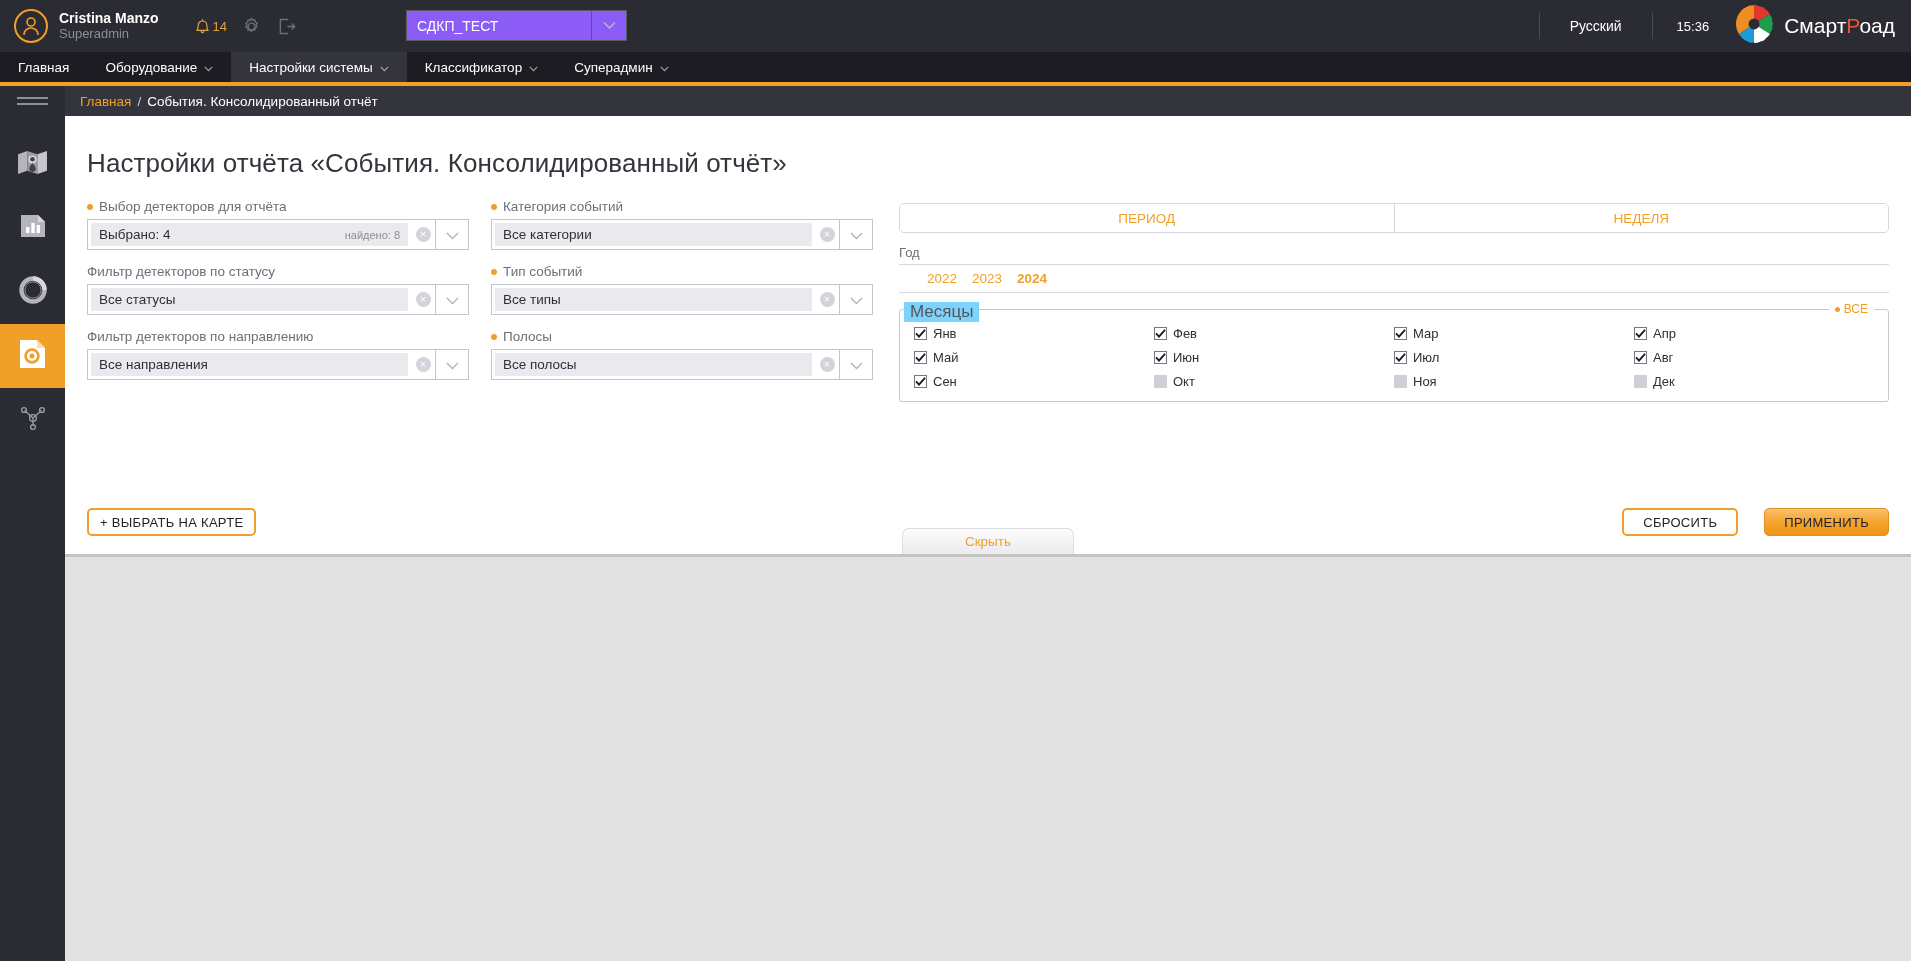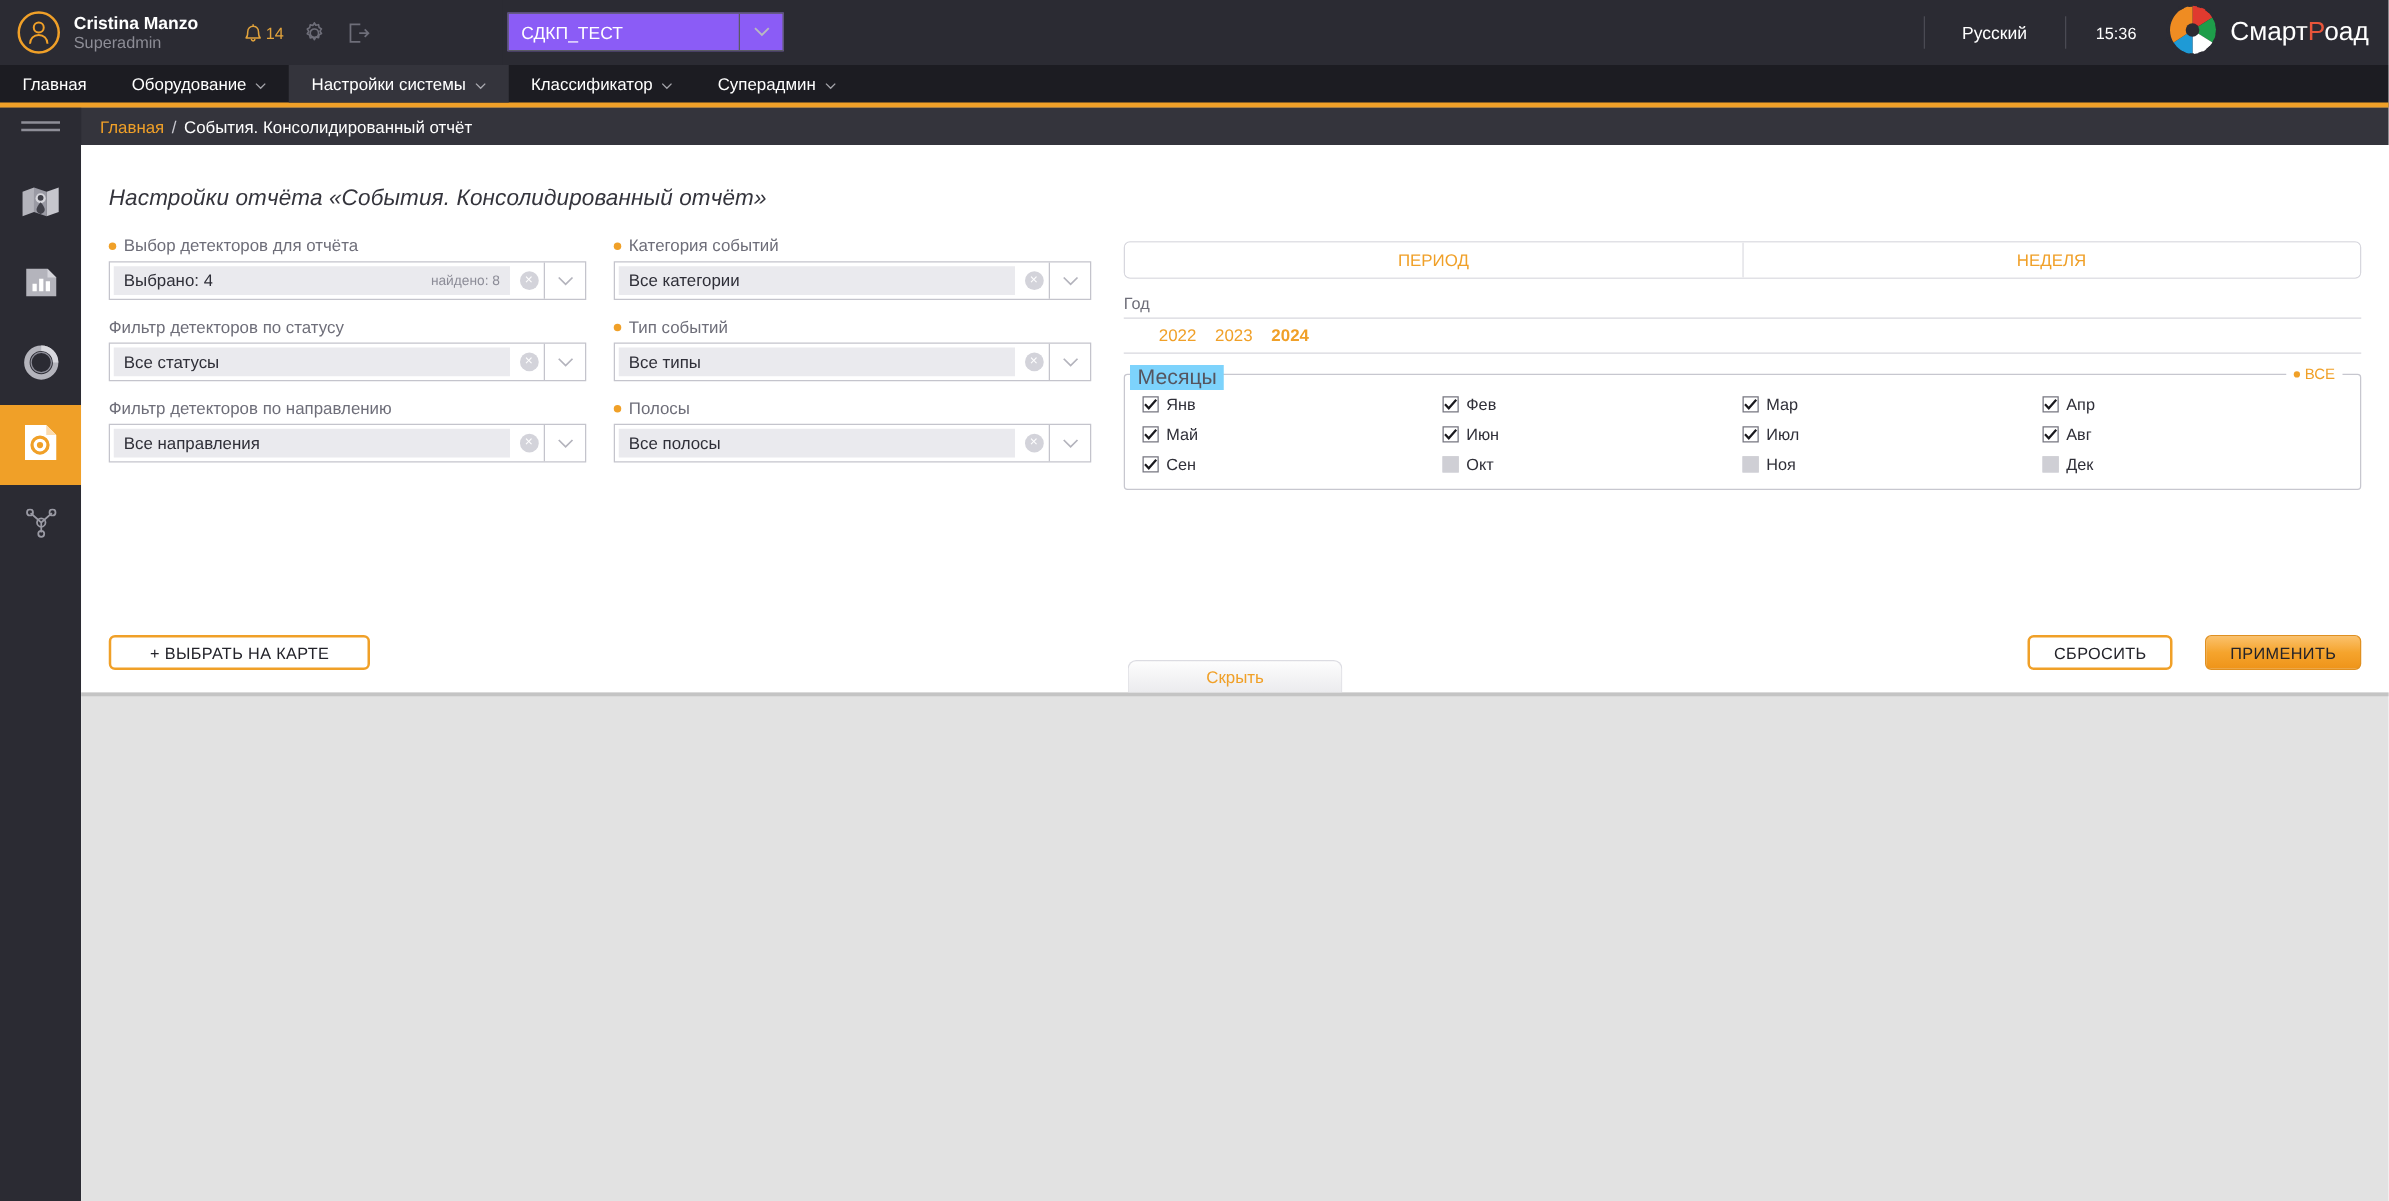--- a/index.html
+++ b/index.html
@@ -121,22 +121,22 @@
 
   .content { flex: 1; position: relative; background: #ffffff; }
 
   .filters-panel {
     position: relative;
     height: 438px;
     background: #ffffff;
     padding: 0 22px;
   }
   .page-title {
-    font-size: 18px; color: #34343c; font-weight: normal;
-    margin: 0; padding: 32px 0 0 0; letter-spacing: .1px; font-style: italic;
+    font-size: 26px; color: #34343c; font-weight: normal;
+    margin: 0; padding: 32px 0 0 0; letter-spacing: .1px;
   }
 
   .cols { display: flex; margin-top: 20px; }
   .col-a { width: 382px; margin-right: 22px; }
   .col-b { width: 382px; margin-right: 26px; }
   .col-c { flex: 1; padding-top: 4px; }
 
   .fgroup { margin-bottom: 14px; }
   .flabel {
     font-size: 13.5px; color: #6e6e79; margin-bottom: 5px;
@@ -221,21 +221,21 @@
   
   .actions {
     position: absolute; left: 22px; right: 22px; bottom: 18px;
     display: flex; align-items: center;
   }
   .btn {
     font-size: 13px; cursor: pointer; white-space: nowrap;
     display: inline-flex; align-items: center; justify-content: center;
   }
   .btn-map {
-    height: 28px; padding: 0 31px; border: 2px solid #f0a028; border-radius: 5px;
+    height: 28px; padding: 0 11px; border: 2px solid #f0a028; border-radius: 5px;
     background: #fff; color: #23232a; letter-spacing: .3px;
   }
   .btn-reset {
     height: 28px; padding: 0 19px; border: 2px solid #f0a028; border-radius: 5px;
     background: #fff; color: #23232a; letter-spacing: .3px; margin-right: 26px;
   }
   .btn-apply {
     height: 28px; padding: 0 19px; border: 1px solid #e09020; border-radius: 5px;
     background: linear-gradient(to bottom, #fbc16b 0%, #f5a42d 50%, #ef9419 100%);
     color: #23232a; letter-spacing: .3px;

